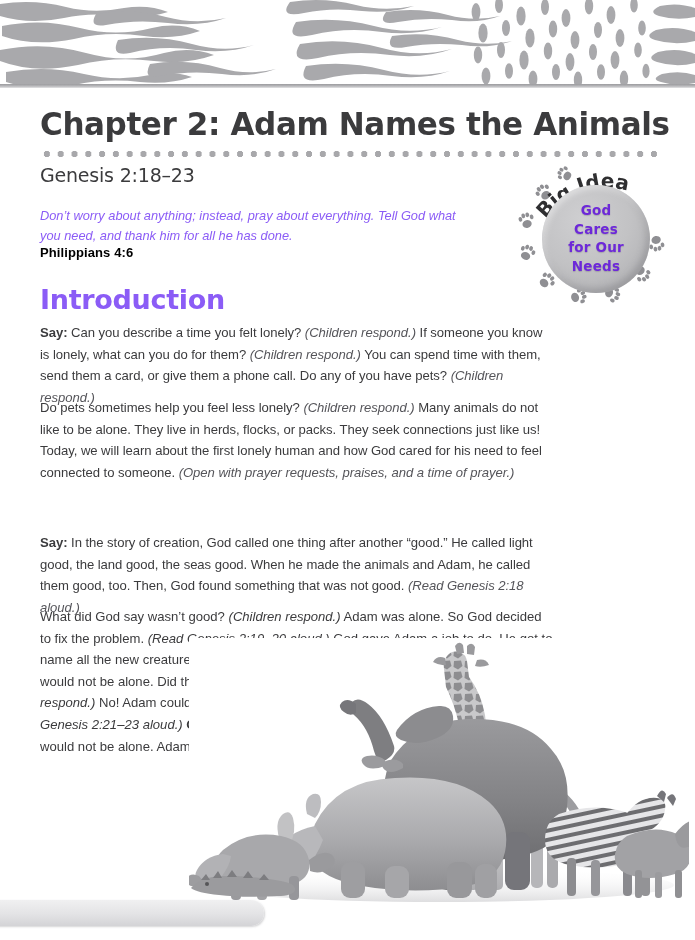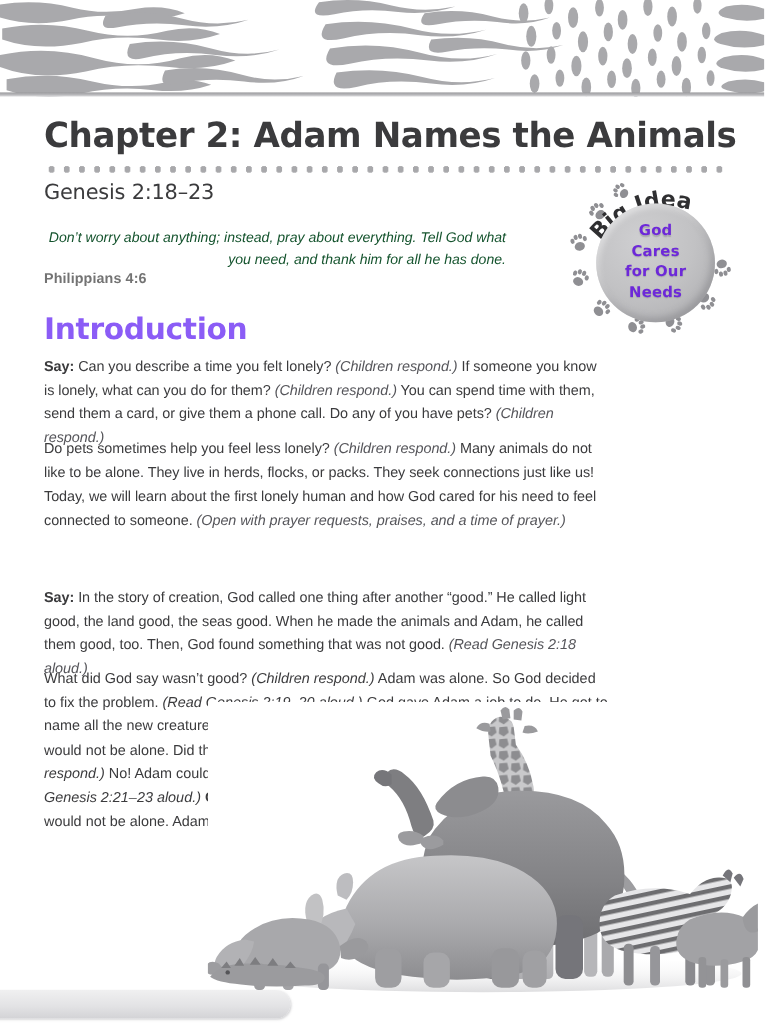--- a/index.html
+++ b/index.html
@@ -75,30 +75,29 @@
     letter-spacing: -0.2px;
   }
 
   .verse {
     position: absolute;
     left: 36px; top: 118px;
     width: 420px;
     font-size: 12.8px;
     line-height: 19.5px;
     font-style: italic;
-    color: #14532d;
-    text-align: right;
+    color: #8b5cf6;
   }
   .verse-ref {
     position: absolute;
     left: 36px; top: 157px;
     font-size: 13px;
     font-weight: bold;
     font-style: normal;
-    color: #737373;
+    color: #000000;
     letter-spacing: 0.1px;
   }
 
   
   #big-idea {
     position: absolute;
     left: 505px; top: 60px;
     width: 175px; height: 160px;
   }
   #big-idea svg { position: absolute; left: 0; top: 0; }

